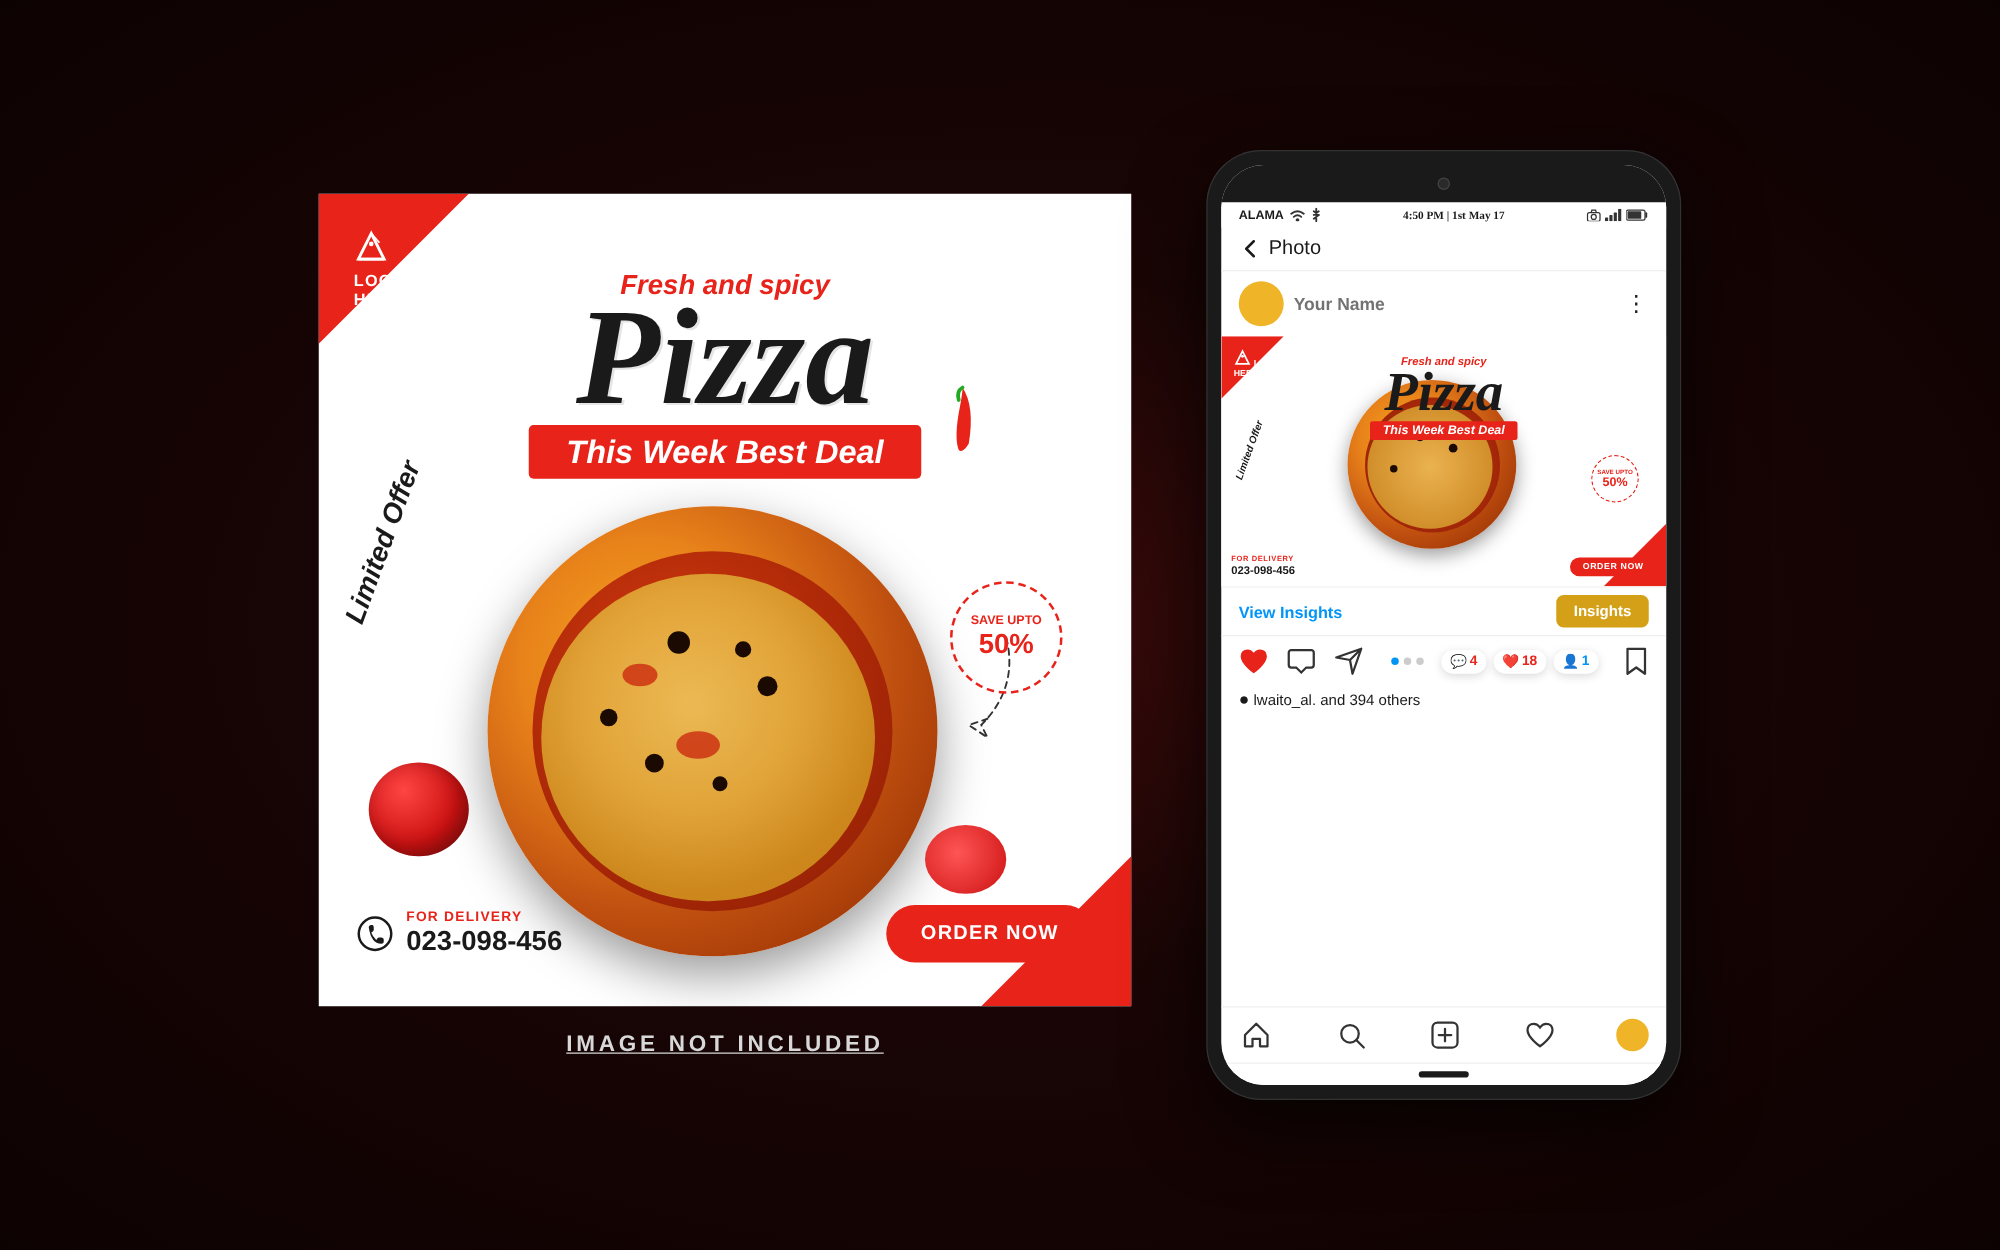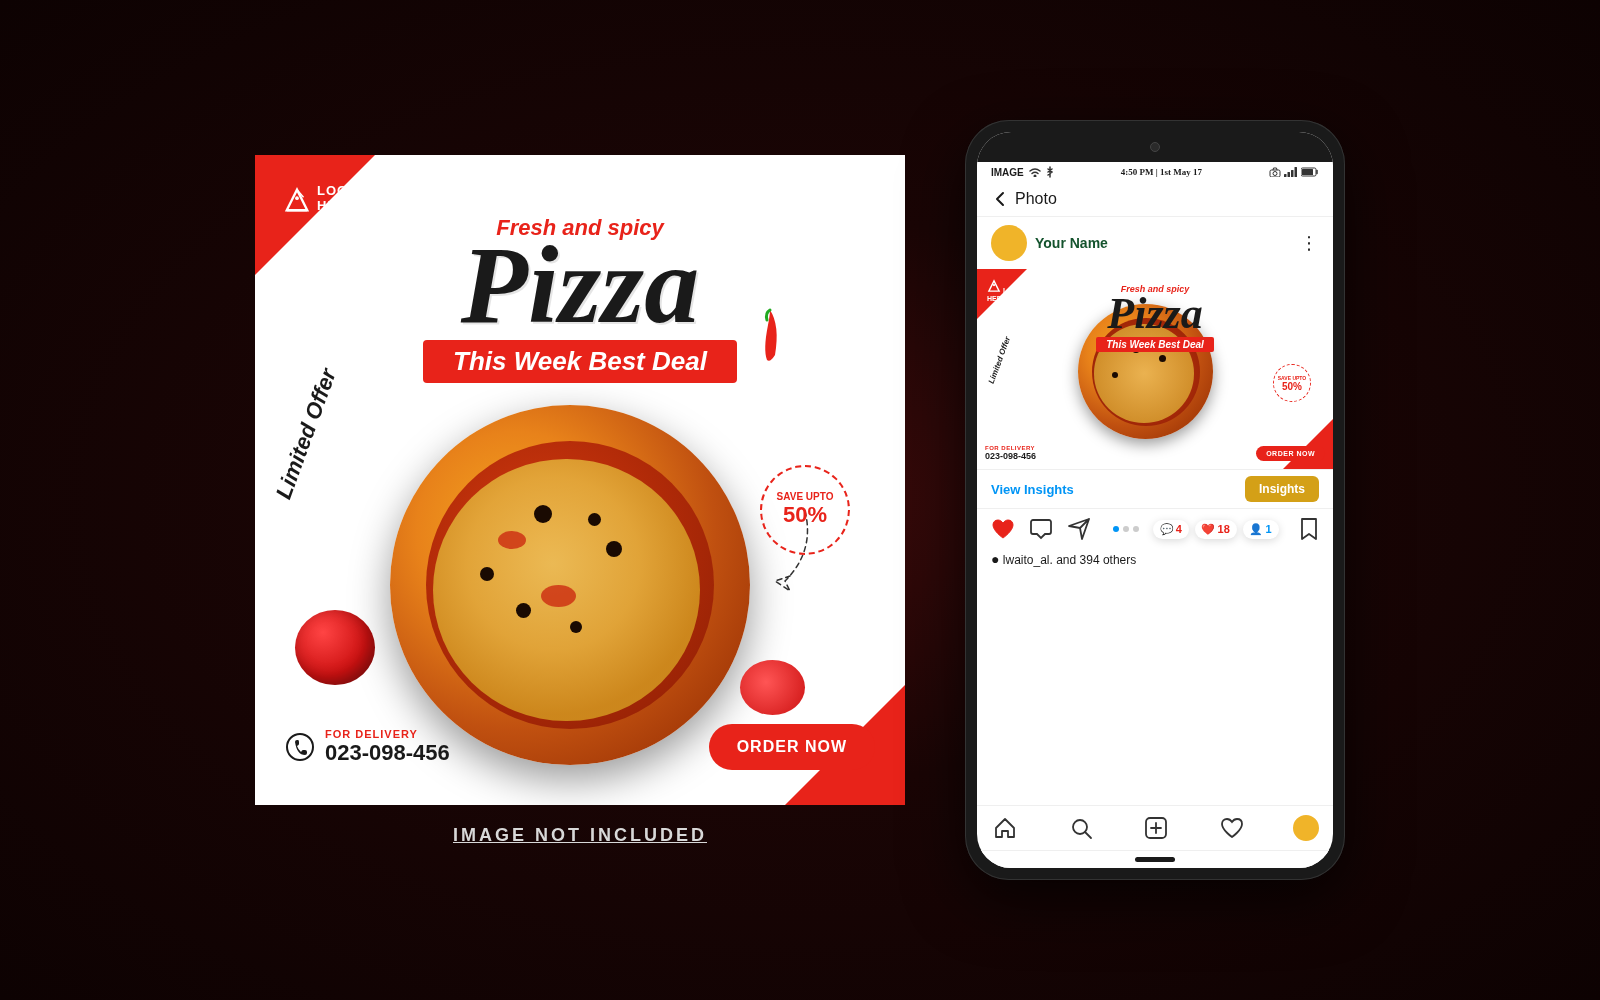--- a/index.html
+++ b/index.html
@@ -51,22 +51,23 @@
       border-color: transparent transparent #e8231a transparent;
     }
 
     .logo-area {
       position: absolute;
       top: 28px;
       left: 28px;
       color: #fff;
       z-index: 10;
       display: flex;
-      align-items: flex-end;
+      align-items: flex-start;
       gap: 6px;
+      flex-direction: column;
     }
 
     .logo-icon {
       width: 28px;
       height: 28px;
     }
 
     .logo-text {
       font-size: 13px;
       font-weight: 800;
@@ -341,21 +342,21 @@
     .user-avatar {
       width: 36px;
       height: 36px;
       border-radius: 50%;
       background: #f0b429;
     }
 
     .user-name {
       font-size: 14px;
       font-weight: 700;
-      color: #14532d;
+      color: #737373;
     }
 
     .more-dots {
       font-size: 18px;
       color: #1a1a1a;
       letter-spacing: 1px;
     }
 
     
     .phone-ad {
@@ -744,21 +745,21 @@
 
   <div class="phone-mockup">
     <div class="phone-inner">
 
       <div class="phone-camera-bar">
         <div class="camera-dot"></div>
       </div>
 
       <div class="status-bar">
         <div class="status-left">
-          <span>IMAGE</span>
+          <span>ALAMA</span>
 
           <svg width="14" height="10" viewBox="0 0 14 10">
             <path d="M2 4 Q7 0 12 4" stroke="#333" stroke-width="1.5" fill="none" stroke-linecap="round"></path>
             <path d="M4 6.5 Q7 4 10 6.5" stroke="#333" stroke-width="1.5" fill="none" stroke-linecap="round"></path>
             <circle cx="7" cy="9" r="1.5" fill="#333"></circle>
           </svg>
 
           <svg width="8" height="12" viewBox="0 0 8 12">
             <path d="M2 3 L6 6 L2 9 M4 1 L4 11 M6 3 L2 6" stroke="#333" stroke-width="1.5" fill="none" stroke-linecap="round"></path>
           </svg>

